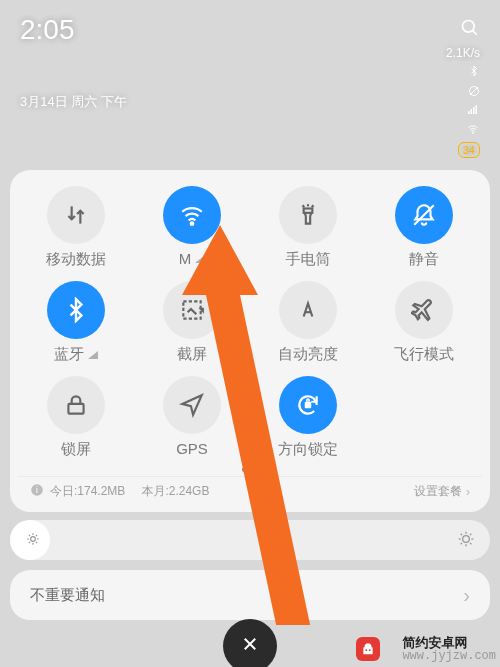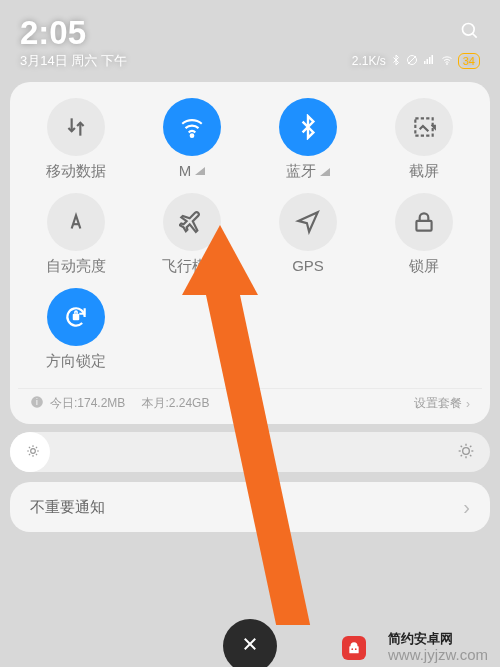--- a/index.html
+++ b/index.html
@@ -1,48 +1,48 @@
 <!DOCTYPE html>
 <html><head>
 <meta charset="utf-8">
 <style>
   * { box-sizing: border-box; margin: 0; padding: 0; }
   body { width: 500px; height: 667px; font-family: -apple-system, "Helvetica Neue", Arial, sans-serif; background: #e0e0e0; position: relative; overflow: hidden; }
   .bg-blur { position: absolute; inset: 0; background: #d8d8d8; filter: blur(0px); }
   .status-row { position: relative; display: flex; align-items: center; padding: 14px 20px 0 20px; color: #fff; text-shadow: 0 0 6px rgba(0,0,0,0.3); }
   .date-row { position: relative; padding: 0 20px 4px 20px; display: flex; align-items: center; justify-content: space-between; color: #fff; text-shadow: 0 0 6px rgba(0,0,0,0.3); gap: 46px; }
-  .clock { font-size: 33px; font-weight: 700; flex: 1; }
+  .clock { font-size: 28px; font-weight: 400; flex: 1; }
   .date { font-size: 13px; }
   .search-ico { width: 20px; height: 20px; display: inline-block; }
-  .right-icons { display: flex; align-items: center; gap: 4px; font-size: 12px; }
+  .right-icons { display: flex; align-items: flex-end; gap: 4px; font-size: 12px; flex-direction: column; }
   .batt { border: 1px solid #ffb300; border-radius: 6px; padding: 1px 4px; color: #ffb300; font-size: 11px; display: inline-flex; align-items: center; gap: 2px; }
   .panel { position: relative; margin: 8px 10px; background: #f5f5f5; border-radius: 20px; padding: 16px 8px 6px 8px; }
   .toggle-grid { display: grid; grid-template-columns: repeat(4, 1fr); row-gap: 12px; }
   .toggle { display: flex; flex-direction: column; align-items: center; gap: 6px; cursor: pointer; position: relative; }
   .circle { width: 58px; height: 58px; border-radius: 50%; background: #e8e8e8; display: flex; align-items: center; justify-content: center; color: #666; }
   .circle.active { background: #1e90ff; color: #fff; }
   .tlabel { font-size: 15px; color: #7a7a7a; display: flex; align-items: center; gap: 4px; }
   .signal-tri { width: 0; height: 0; border-style: solid; border-width: 0 0 8px 10px; border-color: transparent transparent #b0b0b0 transparent; }
   .dots-row { display: flex; justify-content: center; gap: 6px; padding: 8px 0 4px; }
   .dot { width: 5px; height: 5px; border-radius: 50%; background: #c0c0c0; }
   .dot.active { background: #888; }
   .data-row { display: flex; align-items: center; font-size: 12px; color: #9e9e9e; padding: 6px 12px 6px 12px; border-top: 1px solid #eaeaea; }
   .data-row .spacer { flex: 1; }
   .slider-card { position: relative; margin: 6px 10px 0 10px; background: #eeeeee; border-radius: 20px; height: 40px; display: flex; align-items: center; padding: 0 16px; }
   .slider-fill { position: absolute; left: 0; top: 0; bottom: 0; width: 40px; background: #fff; border-radius: 20px; }
   .notif-card { position: relative; margin: 10px 10px 0 10px; background: #f5f5f5; border-radius: 20px; height: 50px; display: flex; align-items: center; padding: 0 20px; font-size: 15px; color: #666; justify-content: space-between; }
   .close-btn { position: absolute; bottom: -6px; left: 50%; transform: translateX(-50%); width: 54px; height: 54px; border-radius: 50%; background: #2b2b2b; color: #fff; display: flex; align-items: center; justify-content: center; font-size: 20px; }
   .arrow-overlay { position: absolute; left: 185px; top: 225px; pointer-events: none; z-index: 50; }
   .arrow-head { width: 0; height: 0; border-left: 38px solid transparent; border-right: 38px solid transparent; border-bottom: 70px solid #f36c21; transform: translateX(-3px); }
   .arrow-shaft { width: 34px; height: 330px; background: #f36c21; margin-left: 21px; transform: skewX(12deg); transform-origin: top left; }
-  .watermark { position: absolute; bottom: 4px; right: 12px; display: flex; align-items: center; gap: 22px; font-size: 13px; z-index: 60; }
+  .watermark { position: absolute; bottom: 4px; right: 4px; display: flex; align-items: center; gap: 22px; font-size: 13px; z-index: 60; }
   .wm-badge { width: 24px; height: 24px; background: #e53935; border-radius: 6px; display: flex; align-items: center; justify-content: center; color: #fff; }
   .wm-text { display: flex; flex-direction: column; line-height: 1.1; }
   .wm-text .t1 { font-weight: bold; color: #222; }
-  .wm-text .t2 { font-size: 15px; color: #999; }
+  .wm-text .t2 { font-size: 12px; color: #999; font-family: Liberation Mono, monospace; }
   .ico { width: 26px; height: 26px; }
   .sun-small { color: #aaa; font-size: 14px; z-index: 2; }
 </style>
 </head>
 <body>
 
 <div class="bg-blur"></div>
 
 <div class="status-row">
   <span class="clock">2:05</span>
@@ -114,20 +114,46 @@
             <path d="M9 17a4 4 0 016 0"></path>
             <circle cx="12" cy="20" r="1.2" fill="currentColor"></circle>
           </svg>
         </div>
         <div class="tlabel">
           <span>M</span>
           <span class="signal-tri"></span>
         </div>
       </div>
       <div class="toggle">
+        <div class="circle">
+          <svg class="ico" viewBox="0 0 24 24" fill="none" stroke="currentColor" stroke-width="2">
+            <rect x="8" y="6" width="8" height="4"></rect>
+            <path d="M9 10l1 3v7h4v-7l1-3"></path>
+            <line x1="12" y1="2" x2="12" y2="4"></line>
+            <line x1="7" y1="3" x2="8.5" y2="5"></line>
+            <line x1="17" y1="3" x2="15.5" y2="5"></line>
+          </svg>
+        </div>
+        <div class="tlabel">
+          <span>手电筒</span>
+        </div>
+      </div>
+      <div class="toggle">
+        <div class="circle active">
+          <svg class="ico" viewBox="0 0 24 24" fill="none" stroke="currentColor" stroke-width="2">
+            <path d="M12 3a6 6 0 00-6 6v4l-2 3h16l-2-3V9a6 6 0 00-6-6z"></path>
+            <path d="M10 19a2 2 0 004 0"></path>
+            <line x1="3" y1="21" x2="21" y2="3"></line>
+          </svg>
+        </div>
+        <div class="tlabel">
+          <span>静音</span>
+        </div>
+      </div>
+      <div class="toggle">
         <div class="circle active">
           <svg class="ico" viewBox="0 0 24 24" fill="none" stroke="currentColor" stroke-width="2.2">
             <path d="M7 7l10 10-5 5V2l5 5L7 17"></path>
           </svg>
         </div>
         <div class="tlabel">
           <span>蓝牙</span>
           <span class="signal-tri"></span>
         </div>
       </div>
@@ -160,36 +186,36 @@
             <path d="M21 14l-9-3V4a2 2 0 00-4 0v7l-6 3v2l6-1v4l-2 1v2l4-1 4 1v-2l-2-1v-4l9 1v-2z" transform="rotate(45 12 12)"></path>
           </svg>
         </div>
         <div class="tlabel">
           <span>飞行模式</span>
         </div>
       </div>
       <div class="toggle">
         <div class="circle">
           <svg class="ico" viewBox="0 0 24 24" fill="none" stroke="currentColor" stroke-width="2">
-            <path d="M3 11l18-8-8 18-2-8-8-2z"></path>
-          </svg>
-        </div>
-        <div class="tlabel">
-          <span>GPS</span>
-        </div>
-      </div>
-      <div class="toggle">
-        <div class="circle">
-          <svg class="ico" viewBox="0 0 24 24" fill="none" stroke="currentColor" stroke-width="2">
             <rect x="5" y="11" width="14" height="9" rx="1"></rect>
             <path d="M8 11V8a4 4 0 018 0v3"></path>
           </svg>
         </div>
         <div class="tlabel">
           <span>锁屏</span>
+        </div>
+      </div>
+      <div class="toggle">
+        <div class="circle">
+          <svg class="ico" viewBox="0 0 24 24" fill="none" stroke="currentColor" stroke-width="2">
+            <path d="M3 11l18-8-8 18-2-8-8-2z"></path>
+          </svg>
+        </div>
+        <div class="tlabel">
+          <span>GPS</span>
         </div>
       </div>
       <div class="toggle">
         <div class="circle active">
           <svg class="ico" viewBox="0 0 24 24" fill="none" stroke="currentColor" stroke-width="2">
             <path d="M20 12a8 8 0 10-2.3 5.6"></path>
             <path d="M20 4v5h-5"></path>
             <rect x="9" y="9" width="6" height="6" rx="1" fill="currentColor" stroke="none"></rect>
             <path d="M11 9V7.5a1 1 0 012 0V9" stroke-width="1.5"></path>
           </svg>

